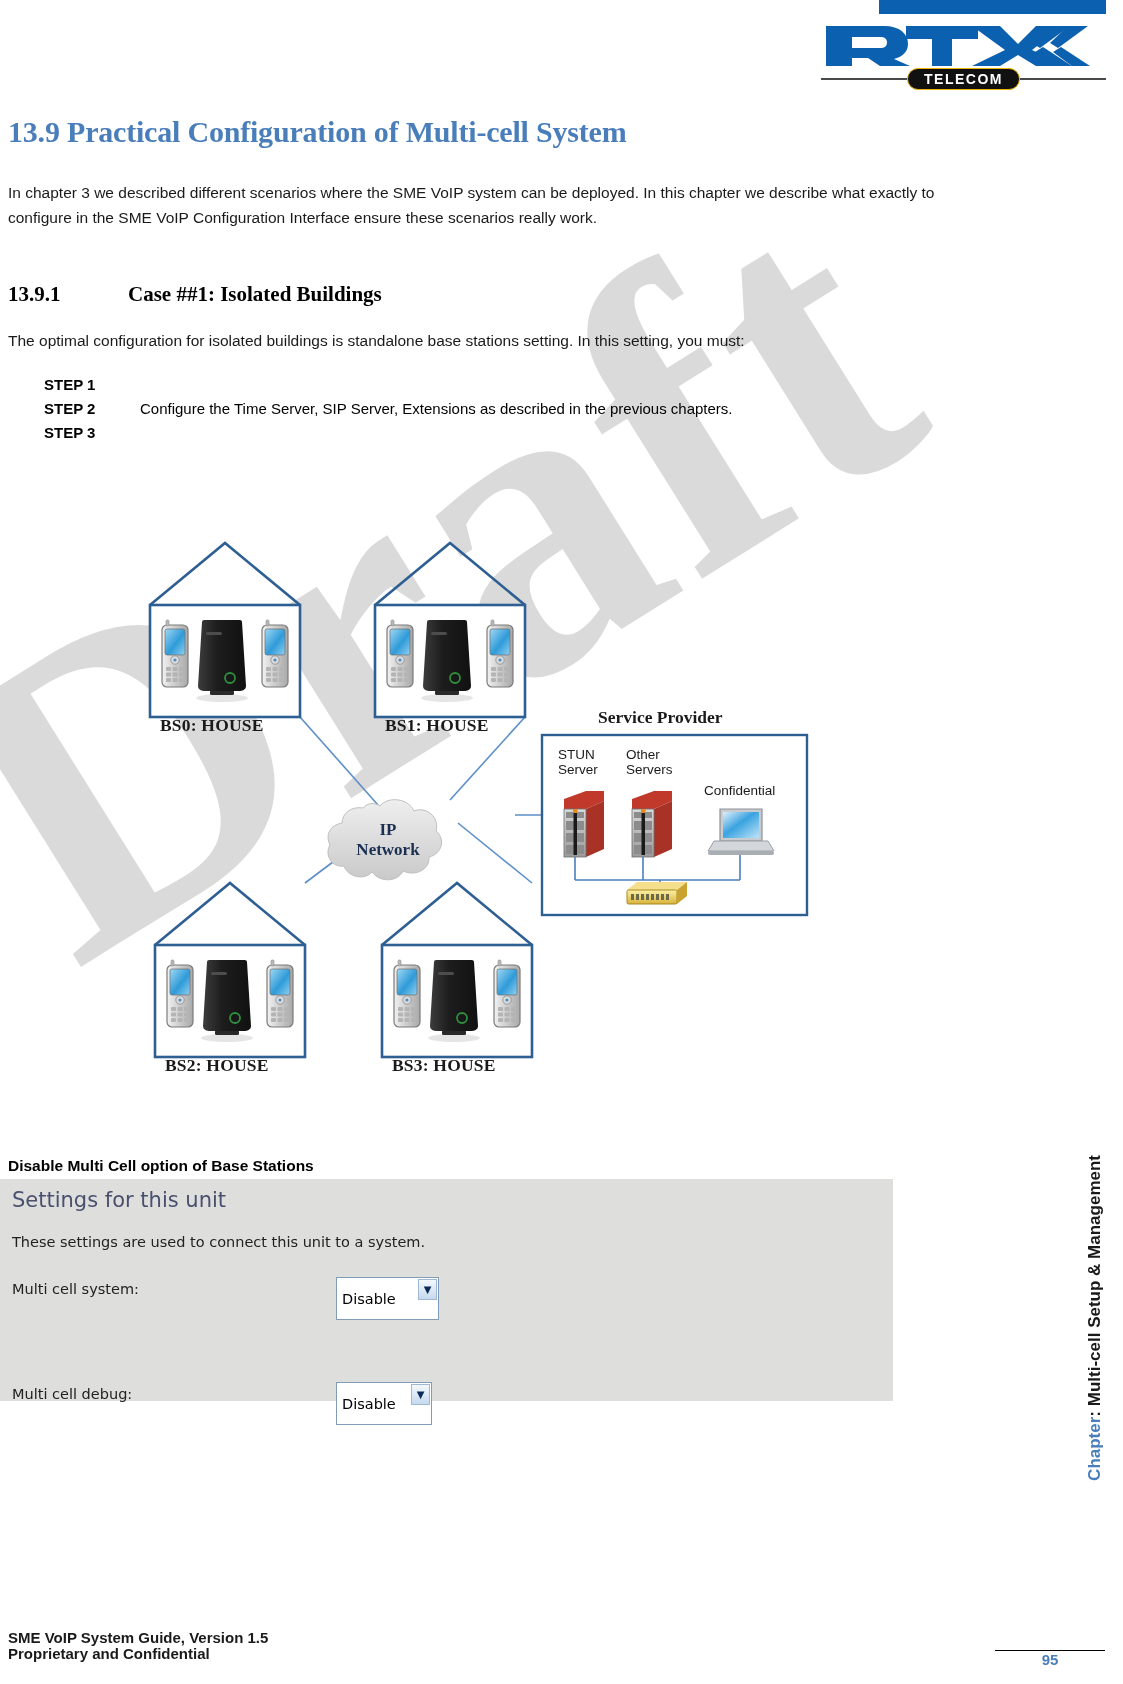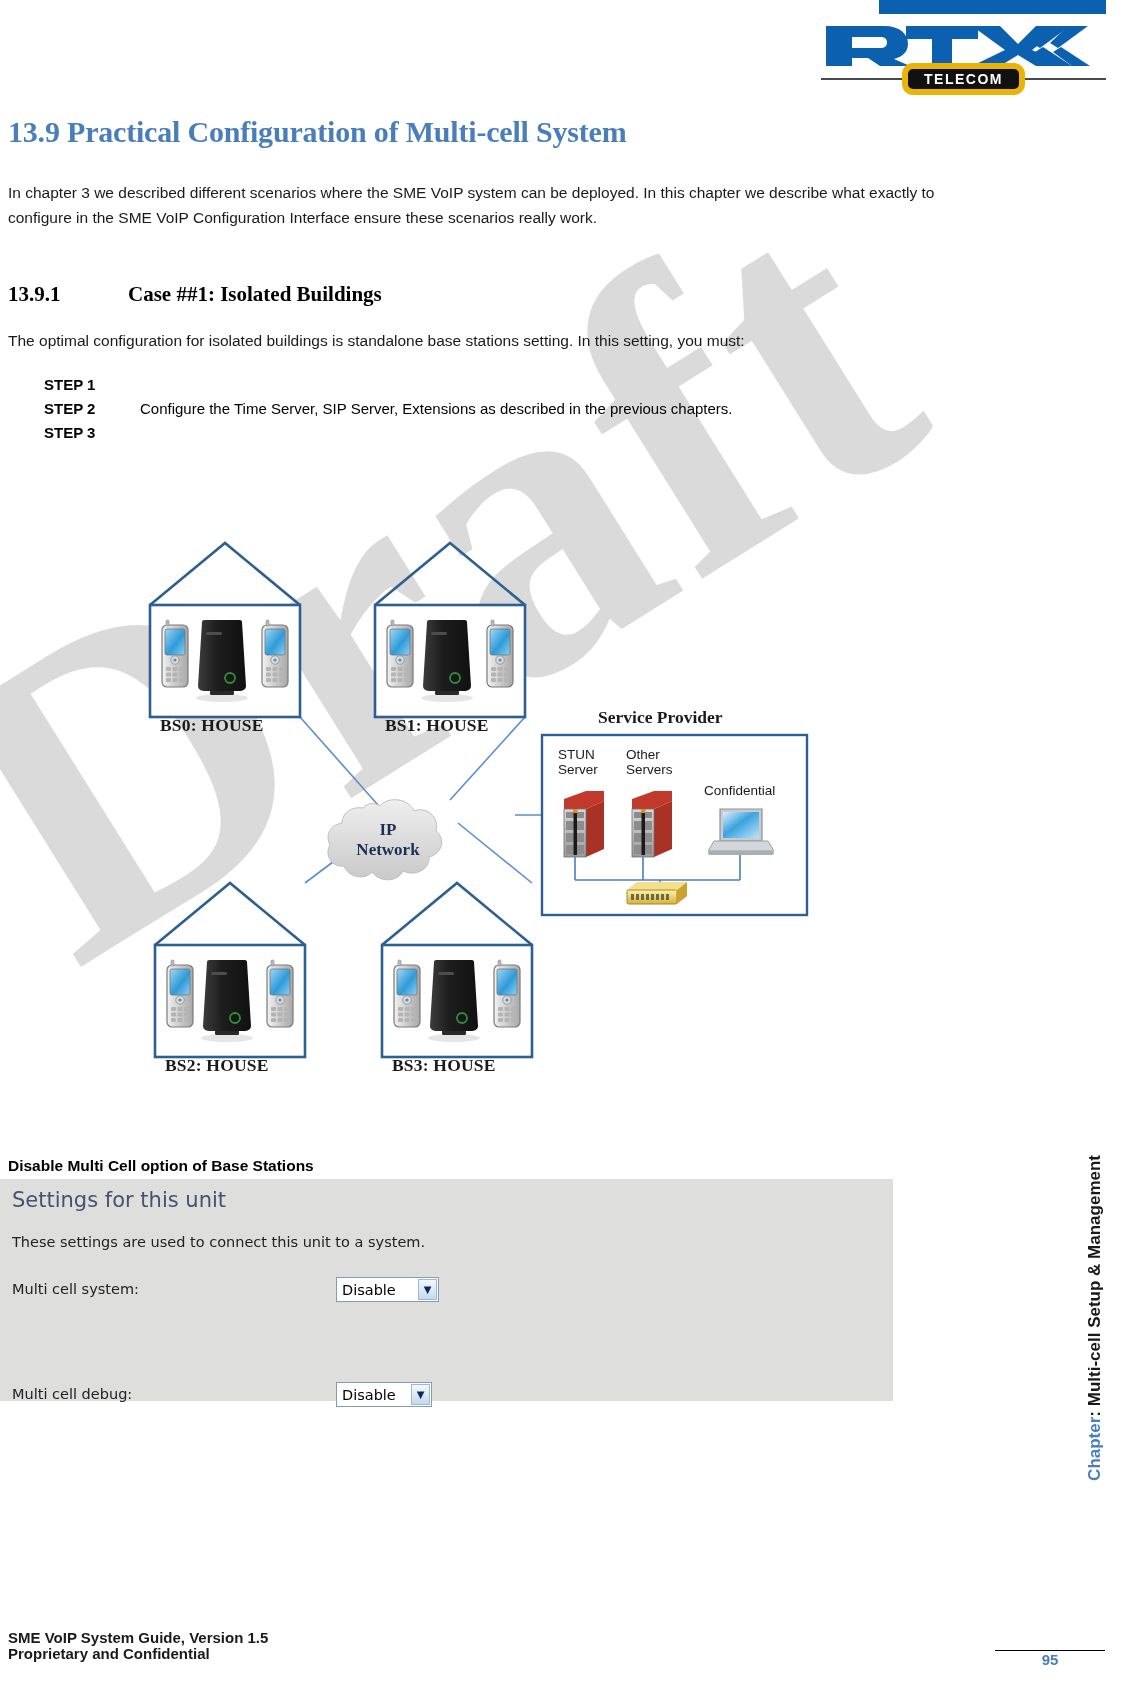--- a/index.html
+++ b/index.html
@@ -59,21 +59,21 @@
   .tl-pill {
     background:#111;
     color:#fff;
     font-size:14px;
     font-weight:bold;
     letter-spacing:1.5px;
     padding:2px 16px;
     border-radius:11px;
     font-family:"Liberation Sans", sans-serif;
     line-height:1.15;
-    border:6px solid #eab308;
+    border:1px solid #eab308;
   }
 
   
   .content {
     position:absolute;
     left:8px; top:0;
     width:960px;
     z-index:2;
   }
   h1.sec {
@@ -208,21 +208,21 @@
   }
   .fctl { position:absolute; left:324px; top:0; }
 
   select.sel {
     font-family:"DejaVu Sans", sans-serif;
     font-size:14.5px;
     padding:1px 2px 1px 5px;
     border:1px solid #7f9db9;
     background:#fff;
     color:#000;
-    height:25px;
+    height:43px;
     -webkit-appearance:none;
     appearance:none;
     width:103px;
   }
   .selwrap { position:relative; display:inline-block; }
   .selwrap .arrow {
     position:absolute; right:2px; top:2px;
     width:19px; height:21px;
     background:linear-gradient(#f4f8fd,#c5d9ee);
     border:1px solid #9fb8d4;

